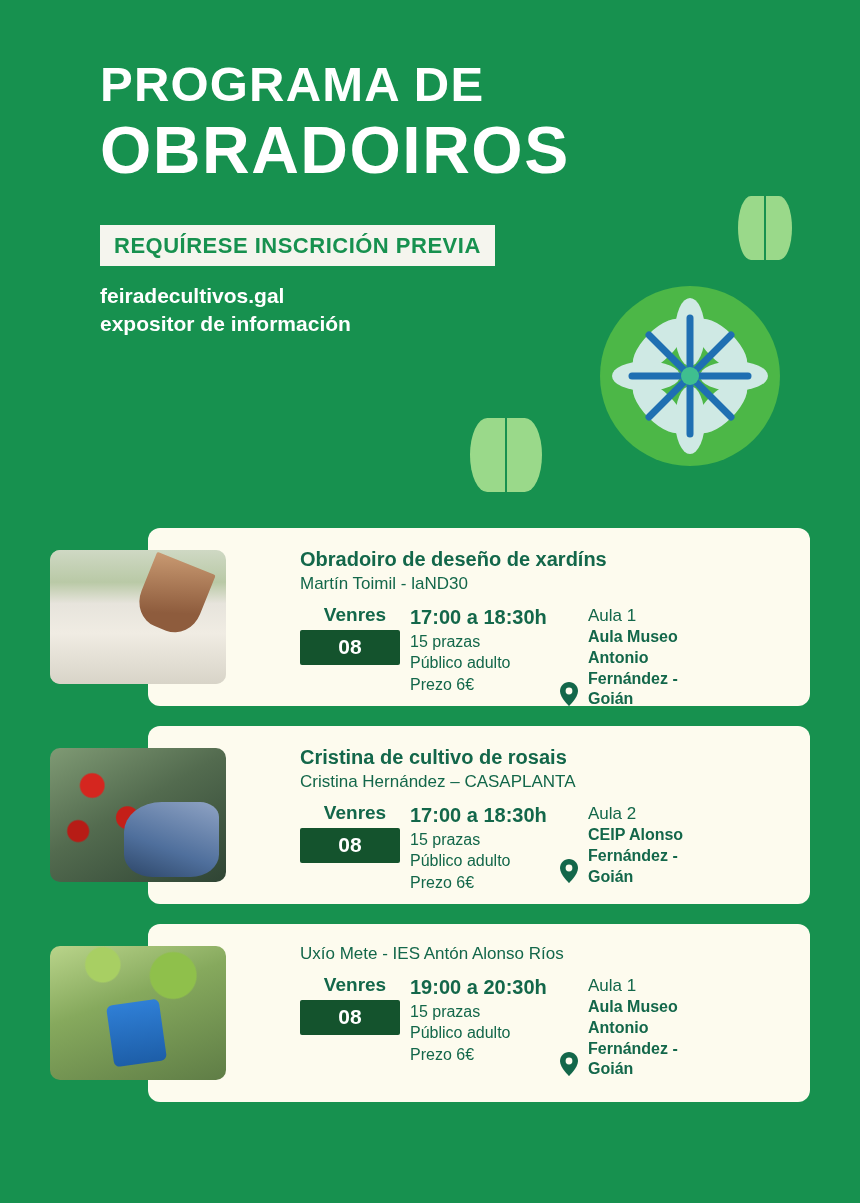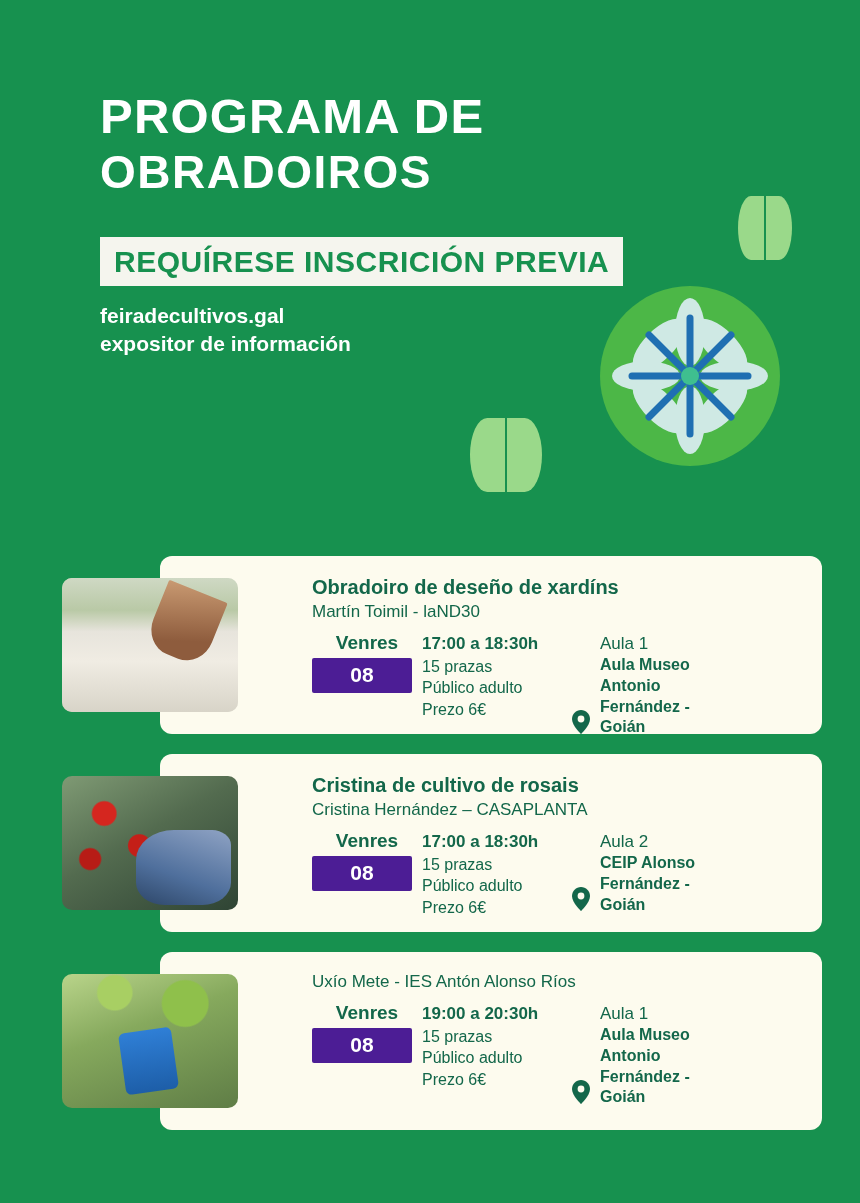--- a/index.html
+++ b/index.html
@@ -11,46 +11,46 @@
     height: 1203px;
     background: #17914f;
     font-family: "Liberation Sans", sans-serif;
     overflow: hidden;
     position: relative;
   }
 
   
   .header {
     position: relative;
-    padding: 92px 0 0 0;
+    padding: 60px 0 0 0;
   }
   .title-block {
     padding-left: 100px;
   }
   .title-line1 {
     color: #ffffff;
     font-size: 49px;
     font-weight: bold;
     letter-spacing: 1.2px;
     line-height: 1;
     margin: 0 0 8px 0;
   }
   .title-line2 {
     color: #ffffff;
-    font-size: 46px;
+    font-size: 66px;
     font-weight: bold;
     letter-spacing: 1.5px;
     line-height: 1;
     margin: 0;
   }
   .badge {
     display: inline-block;
     background: #f5f5ee;
     color: #17914f;
-    font-size: 30px;
+    font-size: 22px;
     font-weight: bold;
     letter-spacing: 0.5px;
     padding: 8px 14px 7px 14px;
     margin: 42px 0 0 0;
   }
   .subtitle {
     color: #ffffff;
     font-size: 21px;
     font-weight: bold;
     line-height: 1.35;
@@ -93,24 +93,23 @@
     border-radius: 100% 0 0 100%;
   }
   .leaf-half.right {
     right: 0;
     border-radius: 0 100% 100% 0;
   }
 
   
   .cards {
     position: absolute;
-    top: 556px;
+    top: 528px;
     left: 0;
     width: 743px;
-    padding-left: 12px;
   }
   .card {
     position: relative;
     height: 178px;
     margin-bottom: 20px;
   }
   .card-body {
     position: absolute;
     left: 148px;
     top: 0;
@@ -156,36 +155,36 @@
     flex: 0 0 110px;
   }
   .date-weekday {
     color: #13674a;
     font-size: 19px;
     font-weight: bold;
     text-align: center;
     margin-bottom: 4px;
   }
   .date-daybox {
-    background: #4c1d95;
+    background: #14532d;
     color: #ffffff;
     font-size: 21px;
     font-weight: bold;
     text-align: center;
     padding: 5px 0 6px 0;
     border-radius: 2px;
     width: 100px;
   }
   .col-info {
     flex: 0 0 150px;
     padding-top: 2px;
   }
   .info-time {
     color: #13674a;
-    font-size: 17px;
+    font-size: 20px;
     font-weight: bold;
     margin-bottom: 2px;
   }
   .info-line {
     color: #13674a;
     font-size: 16px;
     line-height: 1.33;
   }
   .col-place {
     flex: 1;

